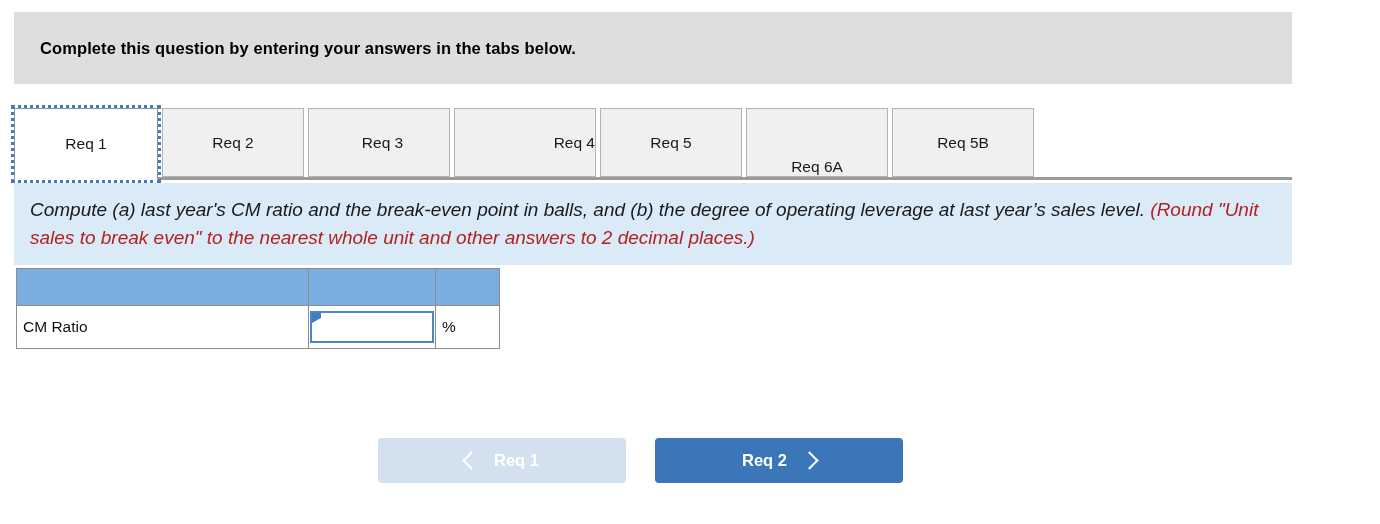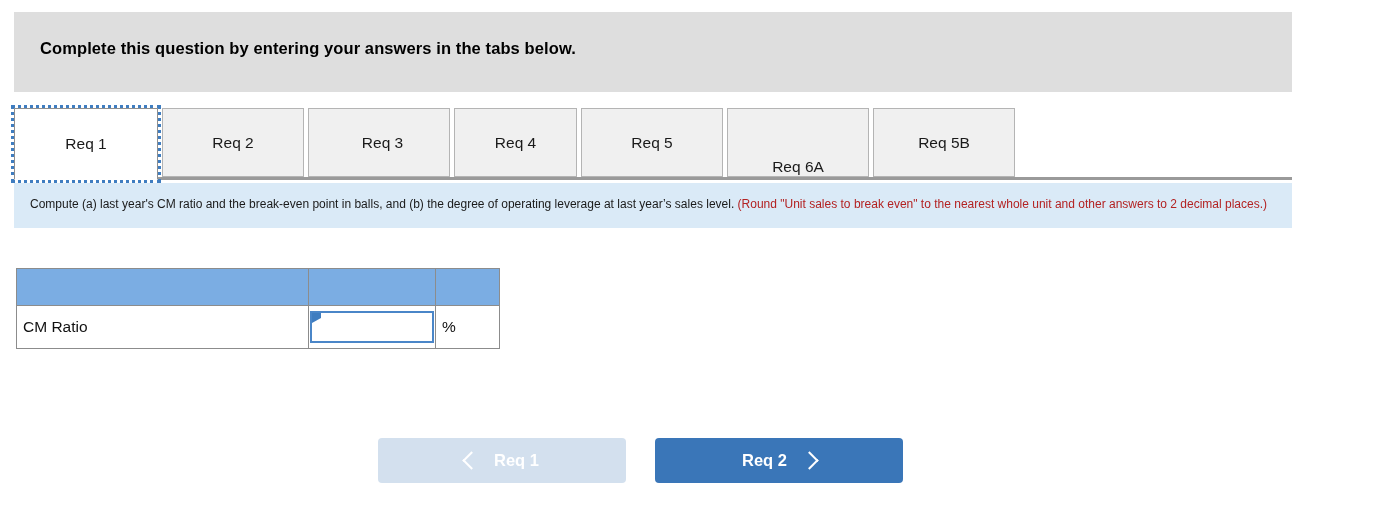--- a/index.html
+++ b/index.html
@@ -15,21 +15,21 @@
     overflow: hidden;
     -webkit-font-smoothing: antialiased;
   }
 
   
   .header-banner {
     position: absolute;
     left: 14px;
     top: 12px;
     width: 1278px;
-    height: 80px;
+    height: 72px;
     background: #dedede;
     box-sizing: border-box;
   }
   .header-banner-text {
     position: absolute;
     left: 26px;
     top: 27px;
     font-size: 16.5px;
     font-weight: bold;
     color: #000000;
@@ -79,23 +79,24 @@
 
   
   .instructions {
     position: absolute;
     left: 14px;
     top: 183px;
     width: 1278px;
     box-sizing: border-box;
     background: #daeaf7;
     padding: 13px 16px 14px 16px;
-    font-size: 12px;
+    font-size: 19px;
     line-height: 1.46;
     color: #1a1a1a;
+    font-style: italic;
   }
   .instructions .note {
     color: #b32222;
   }
 
   
   .answer-table {
     position: absolute;
     left: 16px;
     top: 268px;
@@ -215,21 +216,21 @@
   <div class="tab-list" id="tab-list">
       <div class="tab active" style="width: 144px;">
         <span>Req 1</span>
       </div>
       <div class="tab" style="width: 142px;">
         <span>Req 2</span>
       </div>
       <div class="tab" style="width: 142px; padding-left: 7px;">
         <span>Req 3</span>
       </div>
-      <div class="tab" style="width: 123px;">
+      <div class="tab" style="width: 142px; justify-content: flex-end;">
         <span>Req 4</span>
       </div>
       <div class="tab" style="width: 142px; align-items: center;">
         <span>Req 5</span>
       </div>
       <div class="tab" style="width: 142px; align-items: flex-end;">
         <span>Req 6A</span>
       </div>
       <div class="tab" style="width: 142px;">
         <span>Req 5B</span>

